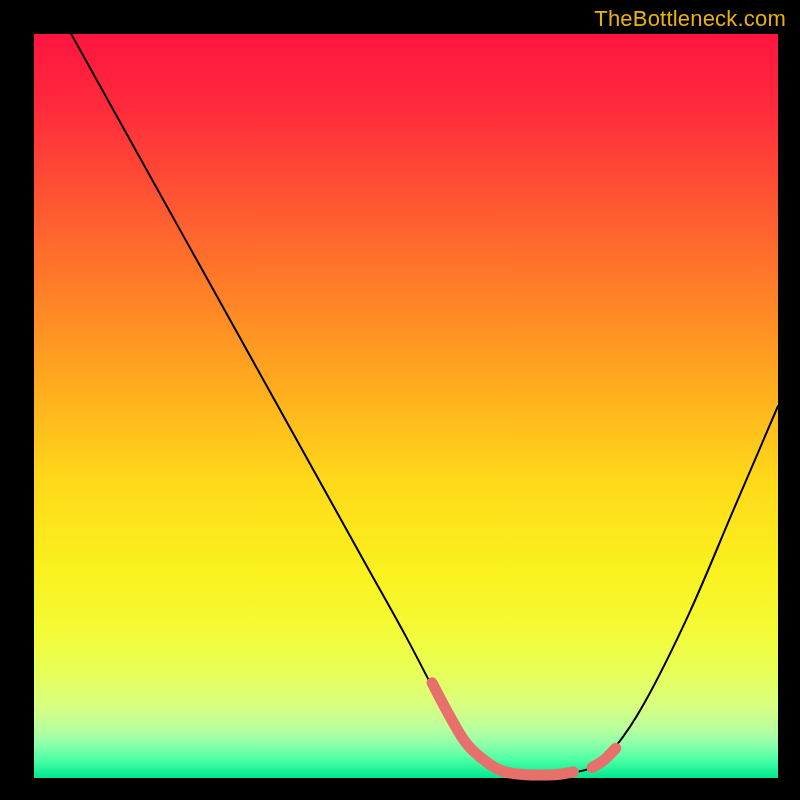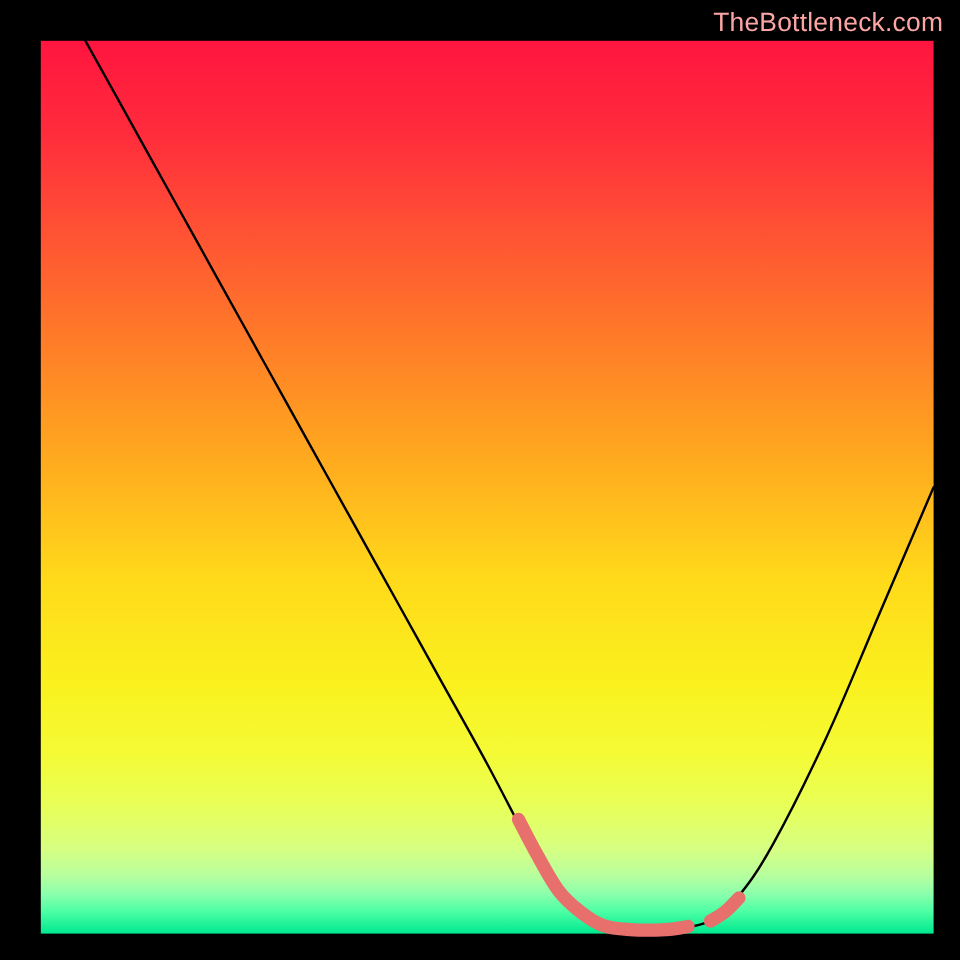--- a/index.html
+++ b/index.html
@@ -21,21 +21,21 @@
   }
   .plot-area {
     position: absolute;
   }
   .gradient {
     position: absolute;
     inset: 0;
   }
   .watermark {
     position: absolute;
-    color: #fca5a5;
+    color: #eab308;
     font-size: 22px;
     font-weight: 400;
     letter-spacing: 0.2px;
   }
   svg.curve {
     position: absolute;
     inset: 0;
     width: 100%;
     height: 100%;
     overflow: visible;

